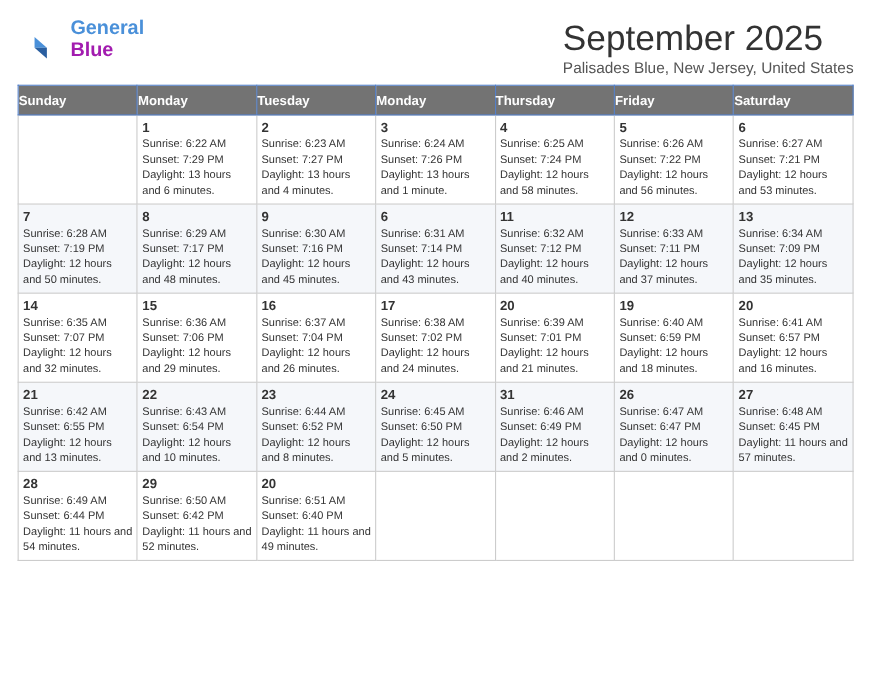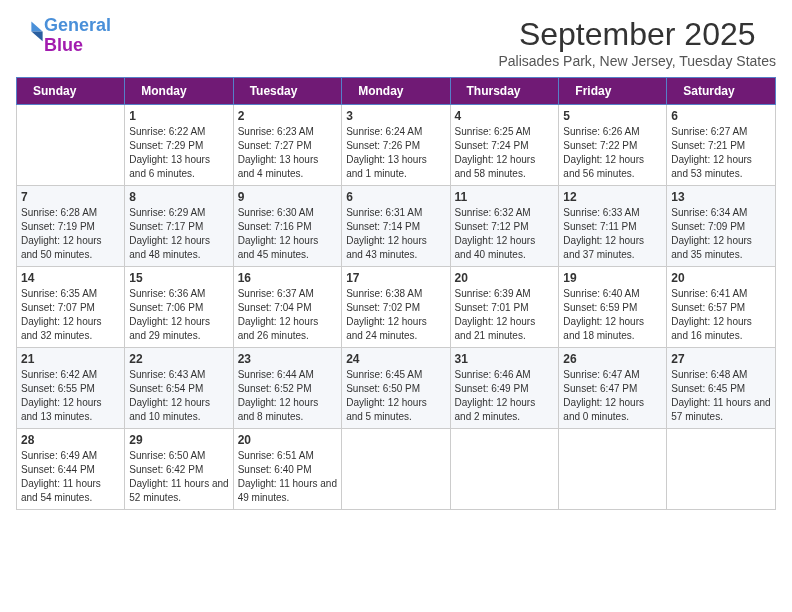--- a/index.html
+++ b/index.html
@@ -11,57 +11,57 @@
       padding: 16px;
     }
     .header-area {
       display: flex;
       justify-content: space-between;
       align-items: flex-start;
       margin-bottom: 8px;
     }
     .logo {
       display: flex;
-      align-items: flex-start;
-      gap: 0;
+      align-items: flex-end;
+      gap: 20px;
     }
     .logo-text {
       font-size: 18px;
       font-weight: bold;
       color: #333;
       line-height: 1.1;
     }
     .logo-text span {
       color: #4a90d9;
     }
     .logo-icon {
       width: 28px;
       height: 28px;
     }
     .title-area {
-      text-align: center;
+      text-align: left;
     }
     .month-title {
       font-size: 32px;
       font-weight: normal;
       color: #333;
     }
     .subtitle {
       font-size: 14px;
       color: #555;
     }
     table {
       width: 100%;
       border-collapse: collapse;
       font-size: 11px;
     }
     thead tr th {
-      background: #701a75;
+      background: #737373;
       color: #fff;
-      padding: 6px 16px;
+      padding: 6px 0;
       text-align: left;
       font-size: 12px;
       font-weight: bold;
       border: 1px solid #5580c8;
     }
     tbody tr td {
       border: 1px solid #ccc;
       vertical-align: top;
       padding: 4px;
       width: 110px;
@@ -95,21 +95,21 @@
       <polygon points="22,8 38,22 22,22" fill="#4a90d9"></polygon>
       <polygon points="22,22 38,22 38,36" fill="#2a5fa0"></polygon>
     </svg>
     <div class="logo-text">
       <div><span>General</span></div>
       <div style="color:#a21caf;">Blue</div>
     </div>
   </div>
   <div class="title-area">
     <div class="month-title">September 2025</div>
-    <div class="subtitle">Palisades Park, New Jersey, Tuesday States</div>
+    <div class="subtitle">Palisades Blue, New Jersey, United States</div>
   </div>
 </div>
 
 <table>
   <thead>
     <tr>
     <th>Sunday</th>
         <th>Monday</th>
         <th>Tuesday</th>
         <th>Monday</th>

